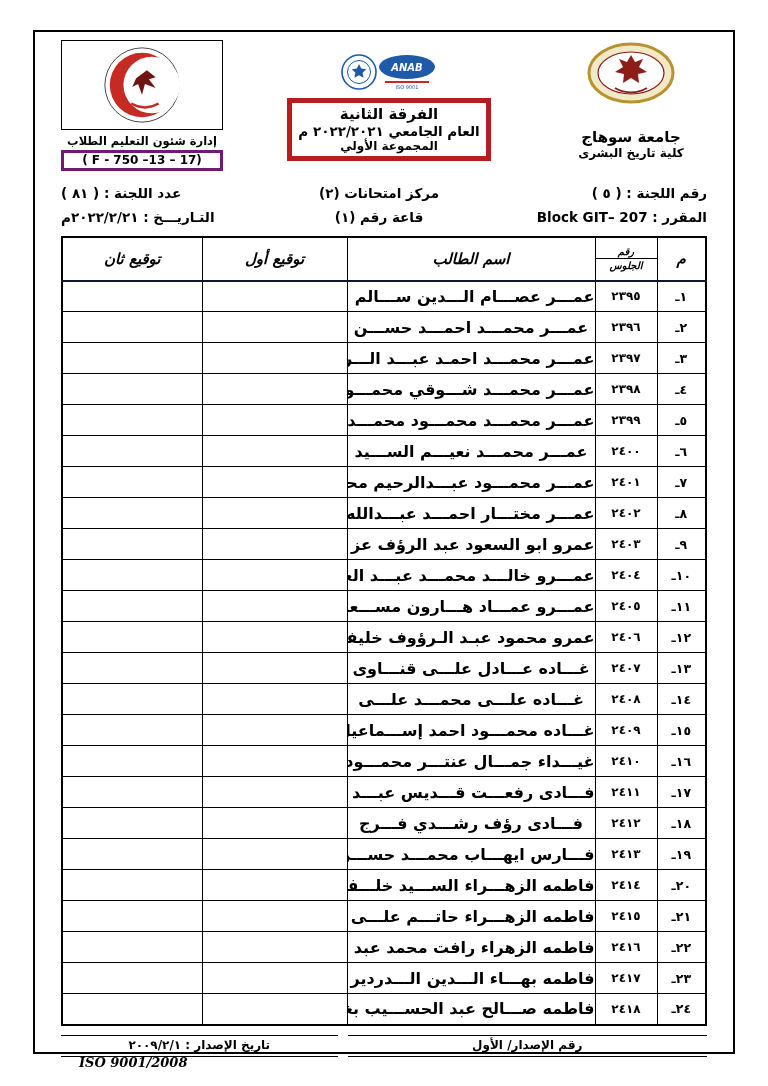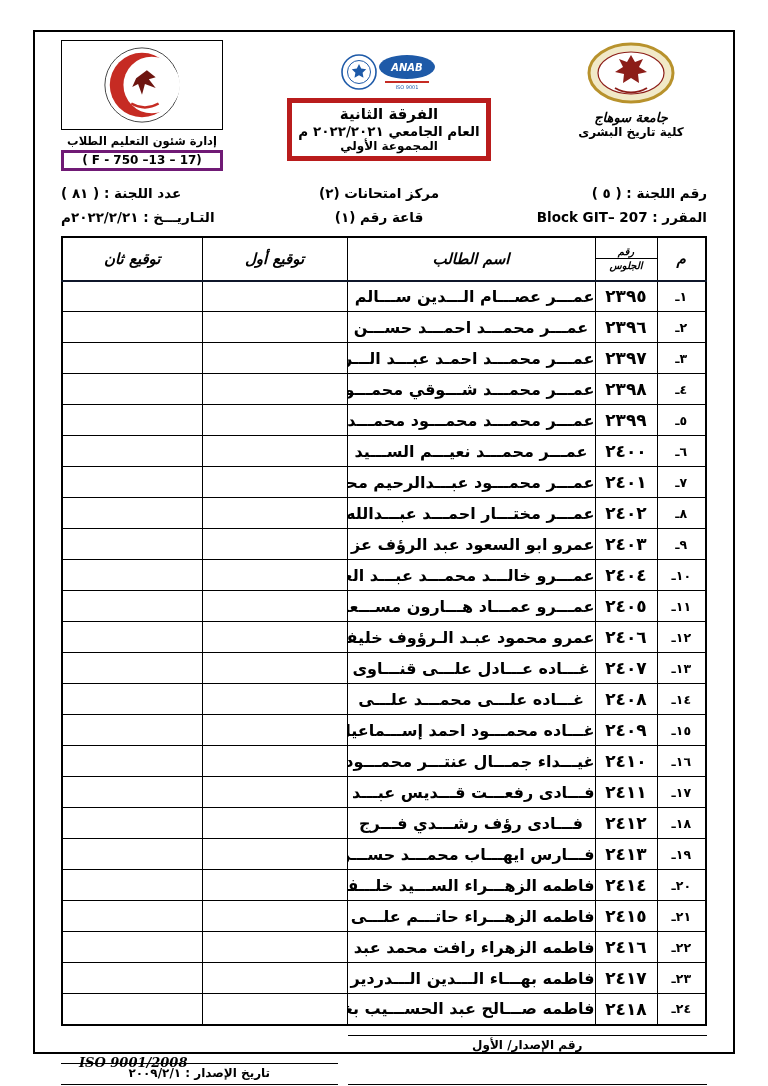--- a/index.html
+++ b/index.html
@@ -5,21 +5,21 @@
 <style>
   * { margin:0; padding:0; box-sizing:border-box; }
   html,body { background:#ffffff; }
   body { width:768px; height:1086px; font-family:"DejaVu Sans", sans-serif; color:#000; }
   .page { position:relative; width:768px; height:1086px; background:#fff; direction:rtl; overflow:hidden; }
   .frame { position:absolute; top:30px; left:33px; right:33px; bottom:32px; border:2.5px solid #000; padding:4px 26px; }
 
   
   .hdr { display:flex; align-items:flex-start; }
   .hdr-right { width:152px; text-align:center; padding-top:6px; }
-  .hdr-right .uni { font-size:13px; font-weight:bold; margin-top:2px;font-style:italic; }
+  .hdr-right .uni { font-size:15px; font-weight:bold; margin-top:20px; }
   .hdr-right .fac { font-size:12px; font-weight:bold; }
   .hdr-center { flex:1; text-align:center; padding-top:16px; }
   .logos-row { display:flex; justify-content:center; align-items:center; height:40px; }
   .center-box { border:5px solid #b91c1c; width:204px; margin:6px auto 0; padding:2px 4px 3px; }
   .center-box .grade { font-size:15px; font-weight:bold; }
   .center-box .year { font-size:13.5px; font-weight:bold; }
   .center-box .group { font-size:12px; font-weight:bold;text-align:center; }
   .hdr-left { width:162px; text-align:center; padding-top:4px; }
   .logo-box { border:1px solid #000; height:90px; display:flex; align-items:center; justify-content:center; }
   .admin { font-size:11.5px; font-weight:bold; margin-top:4px; white-space:nowrap; }
@@ -36,28 +36,28 @@
   
   table.students { width:100%; border-collapse:collapse; margin-top:6px; table-layout:fixed; border:2.5px solid #000; }
   .students th, .students td { border:1px solid #000; text-align:center; vertical-align:middle; overflow:hidden; }
   .students thead th { height:44px; font-weight:bold; font-size:15px; border-bottom:2px solid #0f172a;font-style:italic; }
   .students thead th.seat-th { font-size:10px; padding:0; }
   .seat-th span { display:block; }
   .seat-th .seat-top { border-bottom:1px solid #000; padding:2px 0 1px; }
   .seat-th .seat-bottom { padding:1px 0 2px; }
   .students tbody td { height:31px; font-weight:bold; font-size:13px; }
   .students tbody td.serial { font-size:12.5px; }
-  .students tbody td.seat { font-size:17px; letter-spacing:3px; }
+  .students tbody td.seat { font-size:12px; letter-spacing:3px; }
   .students tbody td.name { font-size:16px; white-space:nowrap; }
 
   
   .ftr { display:flex; gap:10px; margin-top:9px; font-size:12px; font-weight:bold; }
   .ftr-cell { border-top:1px solid #000; border-bottom:1px solid #000; text-align:center; padding:2px 0 4px; }
   .ftr-issue { flex:1.3; }
-  .ftr-date { flex:1;margin-top:28px; }
+  .ftr-date { flex:1; }
   .iso { position:absolute; top:calc(100% + 3px); left:44px; font-family:"DejaVu Serif", serif; font-style:italic; font-weight:bold; font-size:13px; direction:ltr; }
 </style>
 </head>
 <body>
 
 <div class="page">
   <div class="frame">
 
     <header class="hdr">
 

